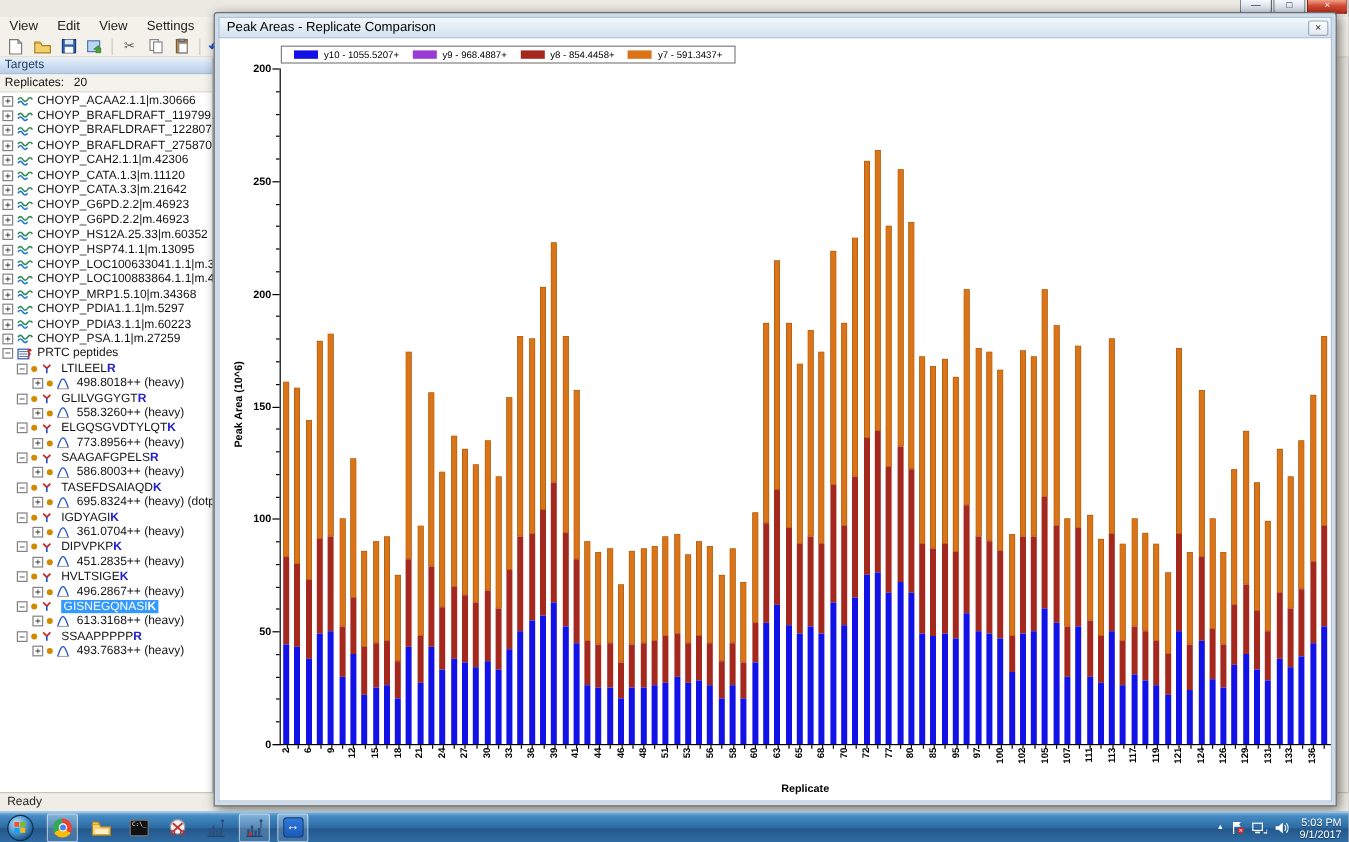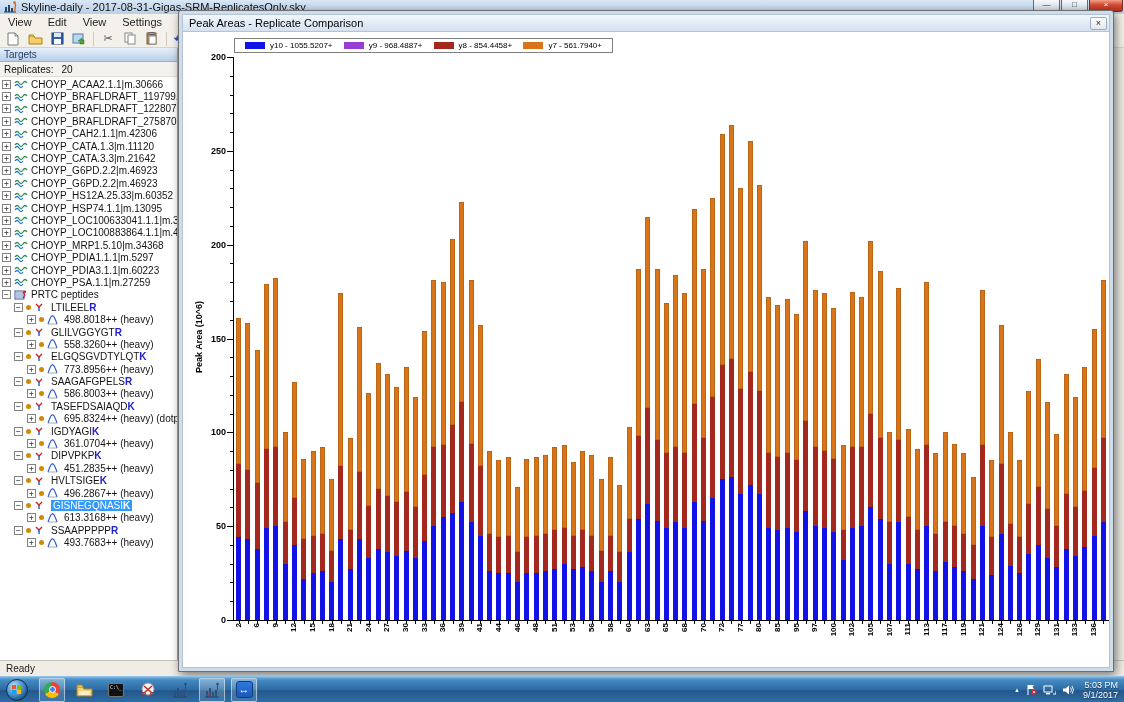--- a/index.html
+++ b/index.html
@@ -96,33 +96,20 @@
   .tray{margin-left:auto;display:flex;align-items:center;color:#fff;padding-right:4px;}
   .trayico{margin:0 3px;display:flex;align-items:center;}
   .clock{text-align:right;font-size:9px;line-height:10px;margin-left:6px;margin-right:2px;
     text-shadow:0 1px 1px rgba(0,0,0,.5);}
 </style>
 </head>
 <body>
 
 <div class="screen">
 
-  <div class="titlebar">
-    <span class="appico">
-      <svg width="14" height="12" viewBox="0 0 14 12">
-          <path d="M1 11 h12" stroke="#23466e" stroke-width="1"></path>
-          <rect x="2" y="6" width="2" height="5" fill="#23466e"></rect>
-          <rect x="5" y="4" width="2" height="7" fill="#23466e"></rect>
-          <rect x="8" y="7" width="2" height="4" fill="#23466e"></rect>
-          <path d="M11.5 1 L12.5 4 L11.5 11" stroke="#d2691e" stroke-width="1.4" fill="none"></path>
-          <circle cx="11.5" cy="1.5" r="1.2" fill="#d2691e"></circle>
-        </svg>
-    </span>
-    <span>Skyline-daily - 2017-08-31-Gigas-SRM-ReplicatesOnly.sky</span>
-  </div>
   <div class="winbtns">
     <div class="wbtn">—</div>
     <div class="wbtn">□</div>
     <div class="wbtn close">×</div>
   </div>
 
   <div class="menubar">
       <div class="mi">View</div>
       <div class="mi">Edit</div>
       <div class="mi">View</div>
@@ -615,24 +602,25 @@
           <div class="litem">
             <div class="lswatch" style="background: rgb(153, 60, 214);"></div>
             <span>y9 - 968.4887+</span>
           </div>
           <div class="litem">
             <div class="lswatch" style="background: rgb(165, 40, 31);"></div>
             <span>y8 - 854.4458+</span>
           </div>
           <div class="litem">
             <div class="lswatch" style="background: rgb(218, 116, 24);"></div>
-            <span>y7 - 561.7940+</span>
+            <span>y7 - 591.3437+</span>
           </div>
         </div>
       <div class="yaxis-title">Peak Area (10^6)</div>
+      <div class="xaxis-title">Replicate</div>
       <div id="plot">
           <div class="axis" style="left: 50px; top: 25px; width: 1px; height: 564px;"></div>
           <div class="axis" style="left: 45px; top: 588px; width: 882px; height: 1px;"></div>
           <div class="tick" style="left: 44px; top: 588px; width: 6px; height: 1px;"></div>
           <div class="tick" style="left: 47px; top: 569.233px; width: 3px; height: 1px;"></div>
           <div class="tick" style="left: 47px; top: 550.467px; width: 3px; height: 1px;"></div>
           <div class="tick" style="left: 47px; top: 531.7px; width: 3px; height: 1px;"></div>
           <div class="tick" style="left: 47px; top: 512.933px; width: 3px; height: 1px;"></div>
           <div class="tick" style="left: 44px; top: 494.167px; width: 6px; height: 1px;"></div>
           <div class="tick" style="left: 47px; top: 475.4px; width: 3px; height: 1px;"></div>

